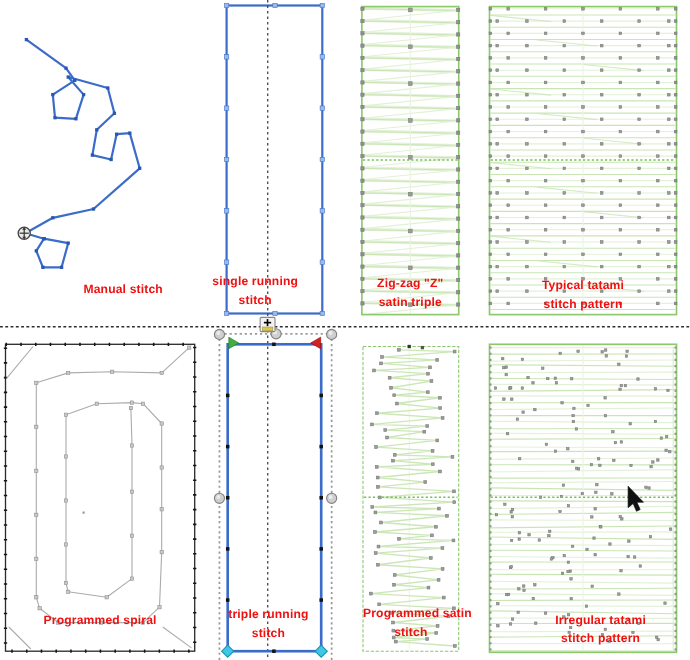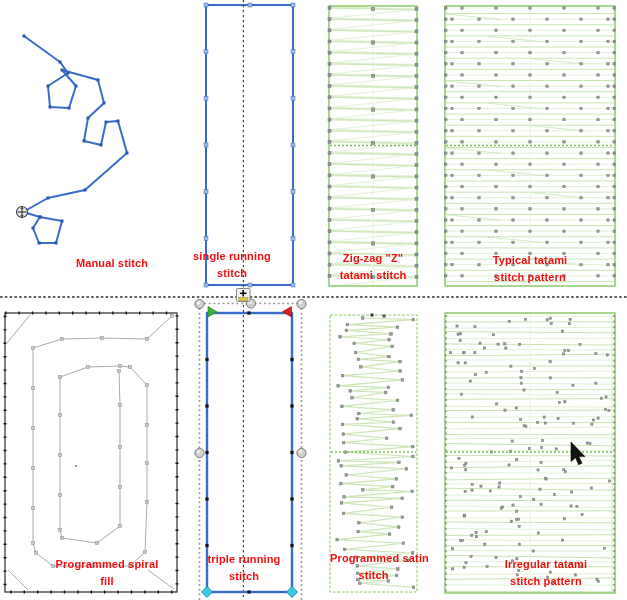--- a/index.html
+++ b/index.html
@@ -939,29 +939,28 @@
 
   <div class="lbl" style="left: 0px; top: 255px; width: 190px; color: rgb(240, 16, 16); margin-left: 17px;">
       <div>Manual stitch</div>
     </div>
   <div class="lbl" style="left: 188px; top: 248px; width: 88px; color: rgb(240, 16, 16);">
       <div>single running</div>
       <div>stitch</div>
     </div>
   <div class="lbl" style="left: 329px; top: 250px; width: 88px; color: rgb(240, 16, 16);">
       <div>Zig-zag "Z"</div>
-      <div>tatami stitch</div>
+      <div>satin triple</div>
     </div>
   <div class="lbl" style="left: 445px; top: 252px; width: 170px; color: rgb(240, 16, 16);">
       <div>Typical tatami</div>
       <div>stitch pattern</div>
     </div>
-  <div class="lbl" style="left: 5px; top: 556px; width: 172px; color: rgb(240, 16, 16); margin-left: 16px;">
+  <div class="lbl" style="left: 5px; top: 556px; width: 172px; color: rgb(240, 16, 16);">
       <div>Programmed spiral</div>
-      <div>fill</div>
     </div>
   <div class="lbl" style="left: 207px; top: 551px; width: 74px; color: rgb(240, 16, 16);">
       <div>triple running</div>
       <div>stitch</div>
     </div>
   <div class="lbl" style="left: 330px; top: 550px; width: 87px; color: rgb(240, 16, 16);">
       <div>Programmed satin</div>
       <div>stitch</div>
     </div>
   <div class="lbl" style="left: 445px; top: 556px; width: 202px; color: rgb(240, 16, 16);">

